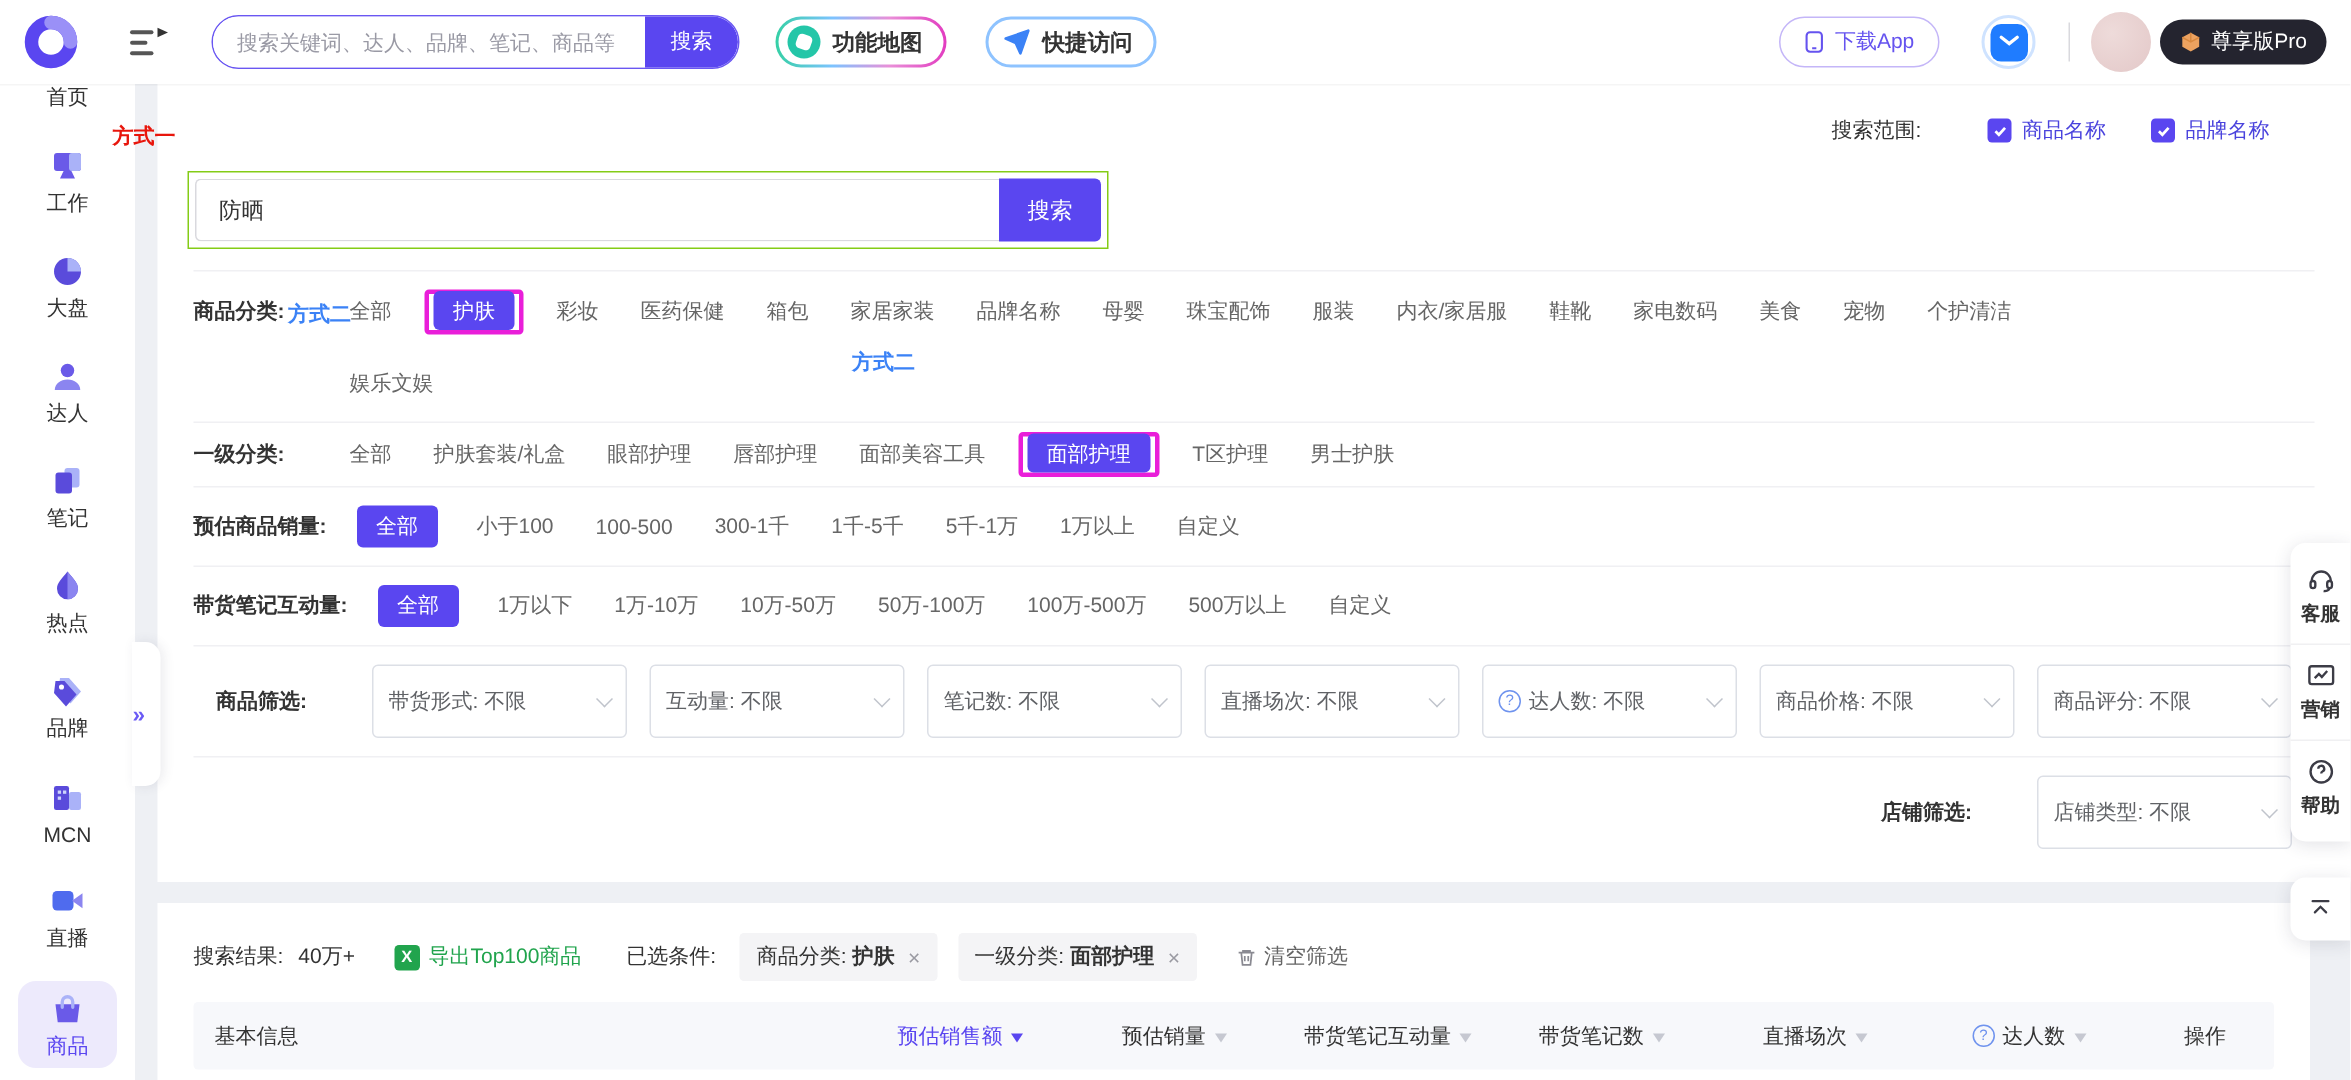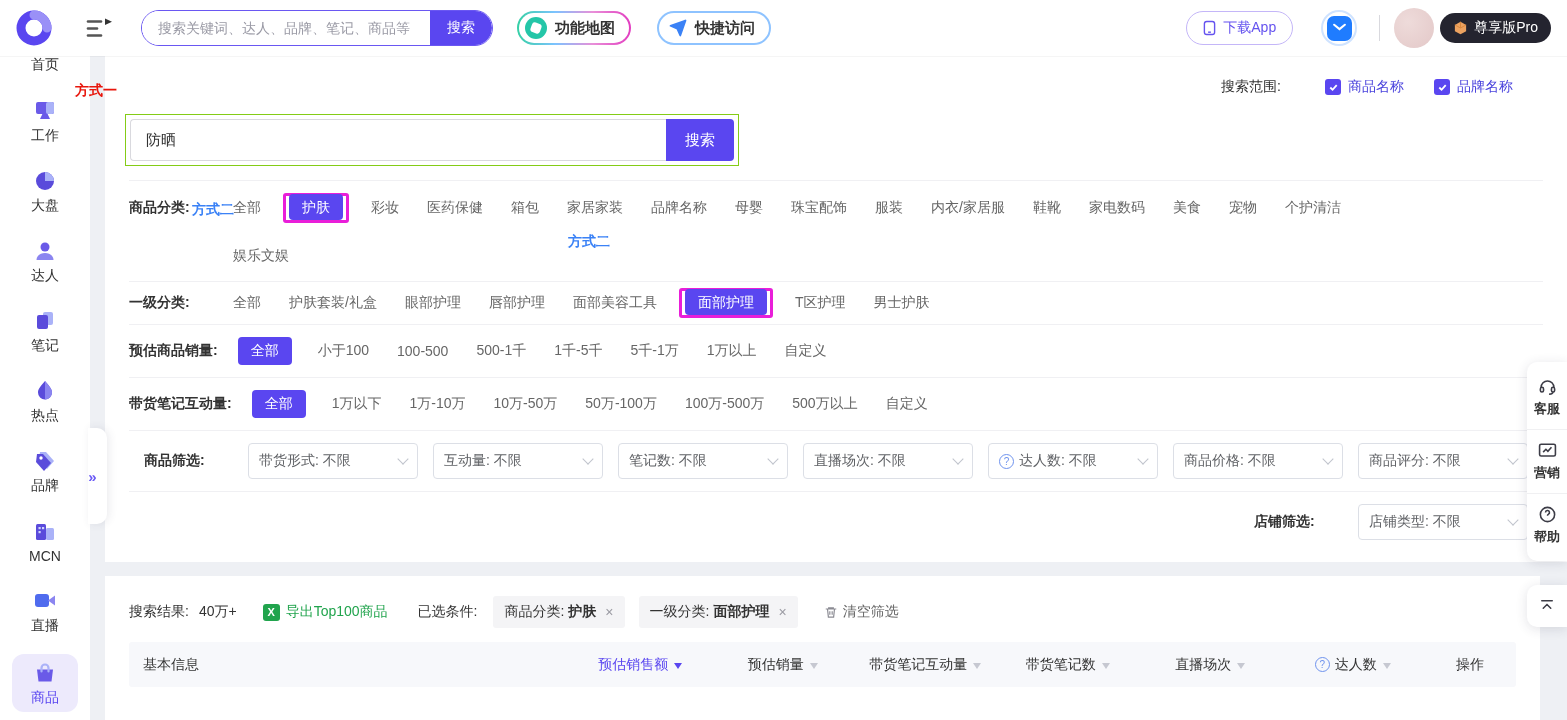--- a/index.html
+++ b/index.html
@@ -57,21 +57,21 @@
   .scope-row { padding:14px 0 8px; }
   .cbox { display:flex; align-items:center; gap:7px; margin-right:30px; cursor:pointer; }
   .cbox .bx { width:16px; height:16px; background:#5a46f0; border-radius:3px; display:flex; align-items:center; justify-content:center; }
   .cbox .cl { color:#4a43dd; }
 
   .kw-row { padding:10px 0 14px; border-bottom:1px solid #f0f0f3; position:relative; }
   .red-wrap { border:1px solid #84cc16; padding:4px; display:inline-flex; margin-left:-4px; }
   .kw-input { width:536px; height:42px; border:1px solid #d9d9de; border-right:none; border-radius:4px 0 0 4px; padding:0 15px; font-size:15px; color:#333; outline:none; font-family:inherit; }
   .kw-btn { width:68px; height:42px; background:#5a46f0; color:#fff; border:none; border-radius:0 4px 4px 0; font-size:15px; cursor:pointer; font-family:inherit; }
 
-  .dd { width:170px; height:36px; border:1px solid #dcdfe6; border-radius:4px; display:flex; align-items:center; padding:0 10px; margin-right:15px; color:#606266; cursor:pointer; background:#fff; }
+  .dd { width:170px; height:49px; border:1px solid #dcdfe6; border-radius:4px; display:flex; align-items:center; padding:0 10px; margin-right:15px; color:#606266; cursor:pointer; background:#fff; }
   .dd .txt { flex:1; white-space:nowrap; overflow:hidden; }
   .chev { width:8px; height:8px; border-right:1.6px solid #c0c4cc; border-bottom:1.6px solid #c0c4cc; transform:rotate(45deg); margin-top:-4px; }
   .help { width:15px; height:15px; border:1px solid #6f93ee; color:#6f93ee; border-radius:50%; font-size:10px; line-height:13px; text-align:center; display:inline-block; margin-right:5px; flex:none; }
 
   
   .res-row { display:flex; align-items:center; padding:10px 0 14px; }
   .res-count { margin:0 26px 0 10px; }
   .export { display:flex; align-items:center; gap:6px; color:#21a44d; cursor:pointer; margin-right:30px; }
   .xls { width:17px; height:17px; background:#21a44d; color:#fff; border-radius:3px; font-size:11px; font-weight:bold; display:flex; align-items:center; justify-content:center; }
   .sel-label { margin-right:16px; }
@@ -314,21 +314,21 @@
         <span class="opt">男士护肤</span>
       </div>
     </div>
 
     <div class="frow">
       <span class="flabel">预估商品销量:</span>
       <div class="opts">
         <span class="opt sel" style="margin-right:26px;">全部</span>
         <span class="opt">小于100</span>
         <span class="opt">100-500</span>
-        <span class="opt">500-1千</span>
+        <span class="opt">300-1千</span>
         <span class="opt">1千-5千</span>
         <span class="opt">5千-1万</span>
         <span class="opt">1万以上</span>
         <span class="opt">自定义</span>
       </div>
     </div>
 
     <div class="frow">
       <span class="flabel">带货笔记互动量:</span>
       <div class="opts">

